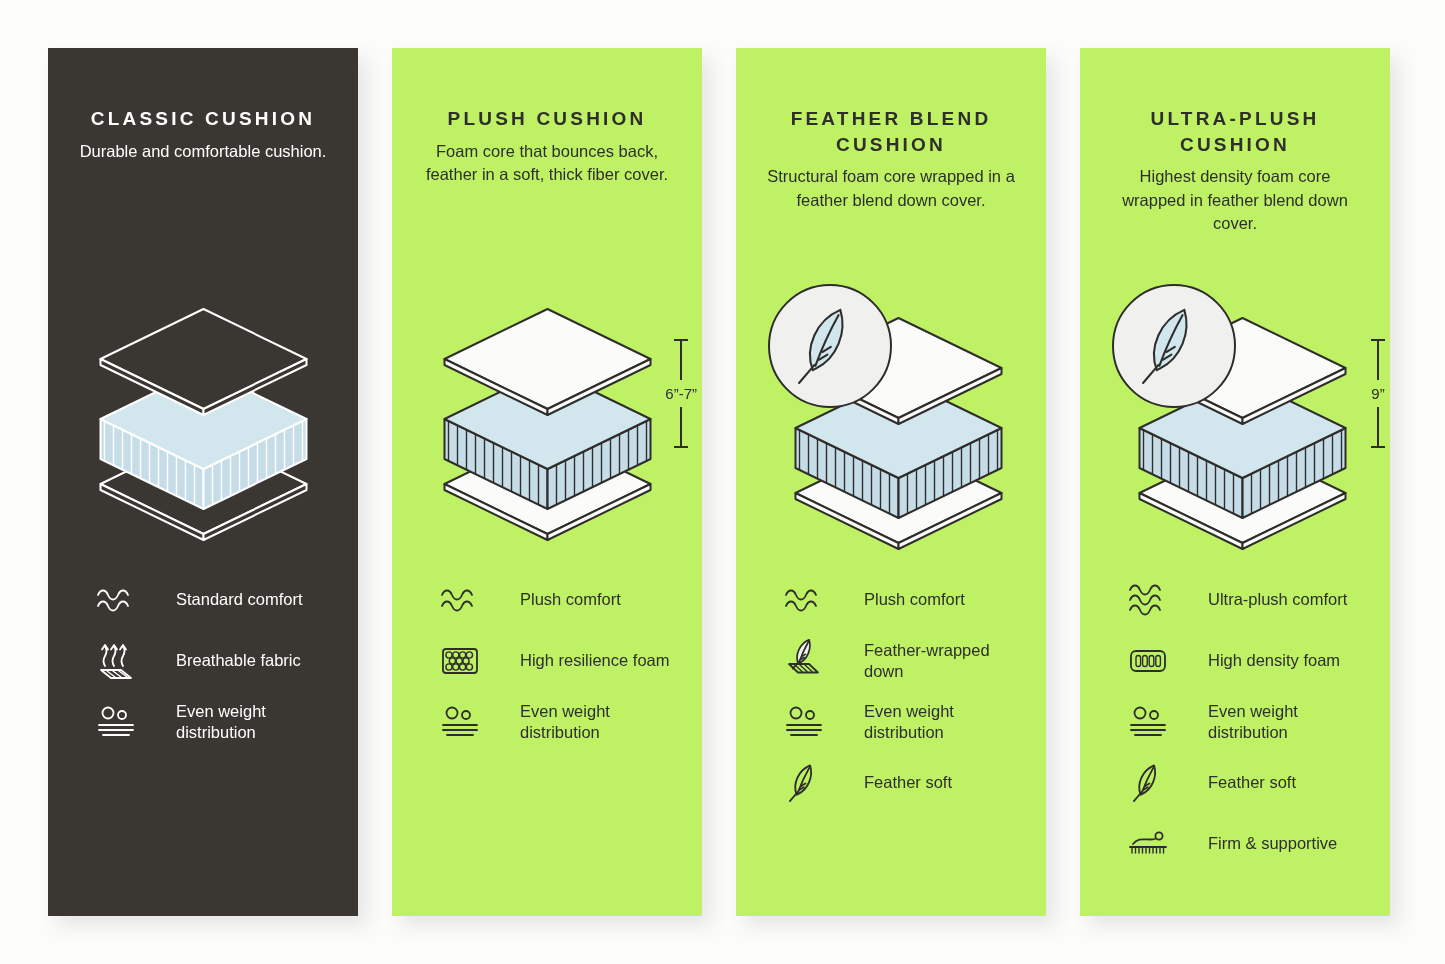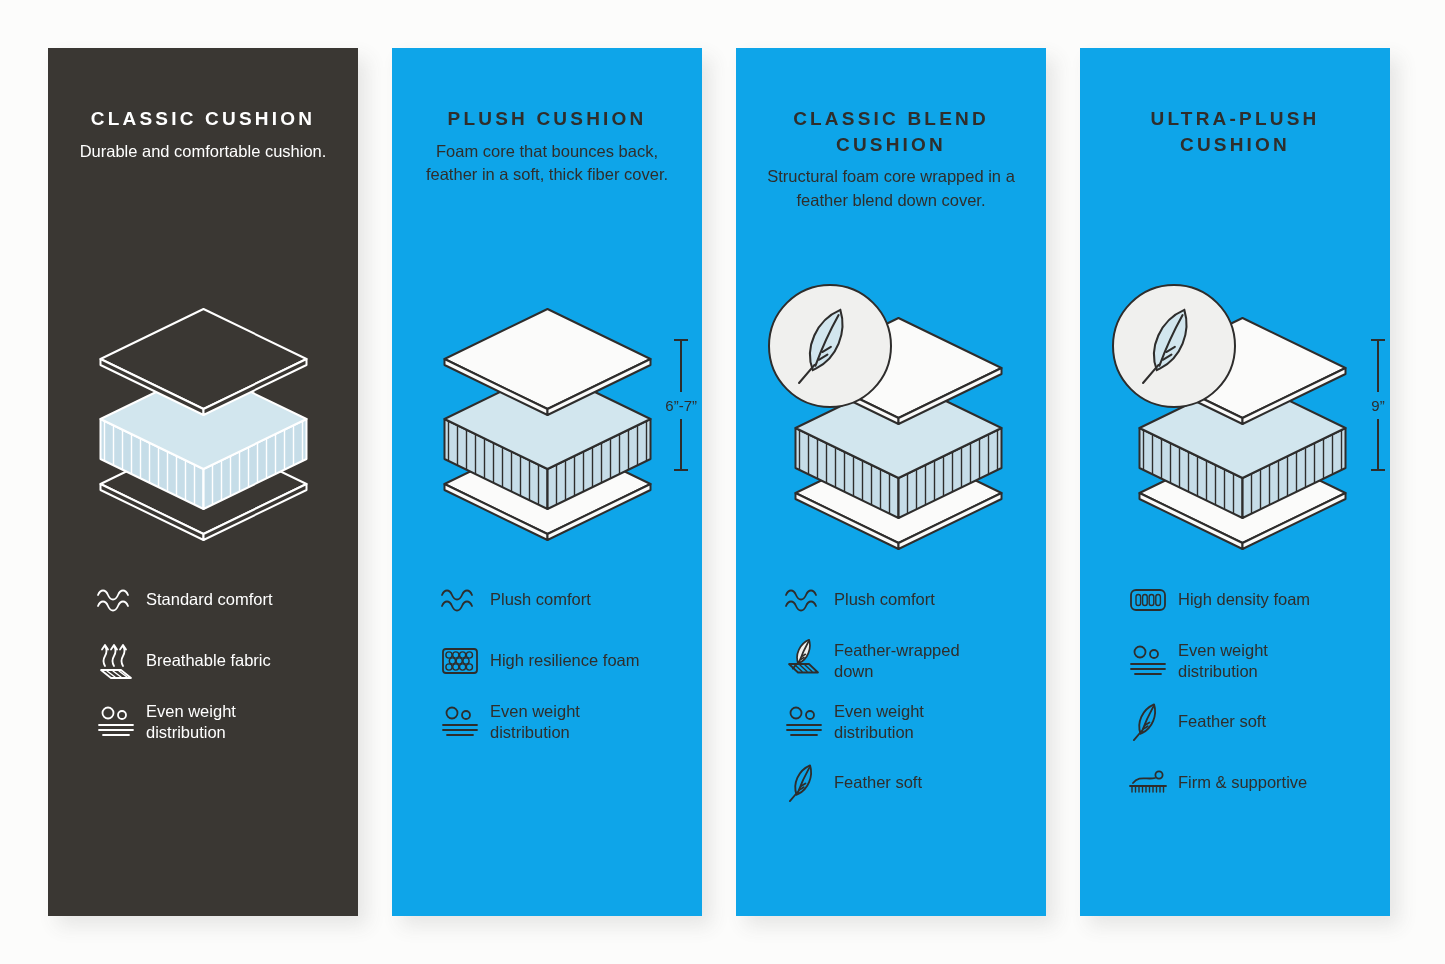--- a/index.html
+++ b/index.html
@@ -16,21 +16,21 @@
     padding:48px 55px 48px 48px;
     display:flex;gap:34px;
   }
   .panel{
     flex:1;
     box-sizing:border-box;
     display:flex;flex-direction:column;
     box-shadow:9px 10px 18px rgba(70,70,70,.12);
   }
   .panel--light{
-    background:#0ea5e9;
+    background:#bef264;
     --ln:#2e2d2c; --slab:#fbfbfa; --bg:#f0f0ee;
     --blue-top:#d2e6ee; --blue-side:#c6dde8;
   }
   .panel--dark{
     background:#3a3733;
     color:#ffffff;
     --ln:#ffffff; --slab:#3a3733; --bg:#3a3733;
     --blue-top:#d2e6ee; --blue-side:#c6dde8;
   }
   .panel-header{
@@ -55,31 +55,31 @@
   }
   .cushion-plain{margin-top:14px;}
   
   .face{fill:var(--slab);stroke:var(--ln);stroke-width:2;stroke-linejoin:round;}
   .blue-face{fill:var(--blue-top);stroke:var(--ln);stroke-width:2;stroke-linejoin:round;}
   .fill-blue-side{fill:var(--blue-side);}
   .outline{fill:none;stroke:var(--ln);stroke-width:2;stroke-linejoin:round;}
   .badge-circle{fill:var(--bg);stroke:var(--ln);stroke-width:2;}
   
   .measure{
-    position:absolute;right:5px;top:66px;height:132px;
+    position:absolute;right:5px;top:66px;height:109px;
     display:flex;flex-direction:column;align-items:center;
     color:var(--ln);
   }
   .measure .cap{width:14px;height:2px;background:currentColor;flex:none;}
   .measure .seg{width:1.6px;flex:1;background:currentColor;}
   .measure .mlabel{font-size:15px;padding:5px 0;white-space:nowrap;}
   
   .features{padding:14px 14px 0 46px;}
   .feature{
-    display:flex;align-items:center;gap:8px;
+    display:flex;align-items:center;gap:38px;
     min-height:46px;margin-bottom:15px;
   }
   .ficon{
     width:44px;height:44px;flex:none;
     display:flex;align-items:center;justify-content:center;
     color:var(--ln);
   }
   .ficon svg{
     width:44px;height:44px;
     fill:none;stroke:currentColor;stroke-width:1.8;
@@ -247,21 +247,21 @@
               <path d="M5,25 H39 M5,30 H39 M9,35 H35"></path>
             </svg>
         </span>
         <span class="flabel">Even weight distribution</span>
       </div>
     </div>
   </section>
 
   <section class="panel panel--light">
     <div class="panel-header">
-      <h2 class="panel-title">CLASSIC BLEND CUSHION</h2>
+      <h2 class="panel-title">FEATHER BLEND CUSHION</h2>
       <p class="panel-desc">Structural foam core wrapped in a feather blend down cover.</p>
     </div>
     <div class="illu">
       <svg viewBox="-25 -35 260 280" width="260" height="280">
         <g>
           <polygon class="face" points="112.5,130 215.5,180 112.5,230 9.5,180"></polygon>
           <polygon class="face" points="9.5,180 9.5,186 112.5,236 112.5,230"></polygon>
           <polygon class="face" points="112.5,230 112.5,236 215.5,186 215.5,180"></polygon>
         </g>
         <g>
@@ -321,20 +321,21 @@
             </svg>
         </span>
         <span class="flabel">Feather soft</span>
       </div>
     </div>
   </section>
 
   <section class="panel panel--light">
     <div class="panel-header">
       <h2 class="panel-title">ULTRA-PLUSH CUSHION</h2>
+      <p class="panel-desc">Highest density foam core wrapped in feather blend down cover.</p>
     </div>
     <div class="illu">
       <svg viewBox="-25 -35 260 280" width="260" height="280">
         <g>
           <polygon class="face" points="112.5,130 215.5,180 112.5,230 9.5,180"></polygon>
           <polygon class="face" points="9.5,180 9.5,186 112.5,236 112.5,230"></polygon>
           <polygon class="face" points="112.5,230 112.5,236 215.5,186 215.5,180"></polygon>
         </g>
         <g>
           <polygon class="fill-blue-side" points="9.5,115 9.5,155 112.5,205 112.5,165"></polygon>
@@ -360,20 +361,30 @@
         <span class="seg"></span>
         <span class="mlabel">9”</span>
         <span class="seg"></span>
         <span class="cap"></span>
       </div>
     </div>
     <div class="features">
       <div class="feature">
         <span class="ficon">
           <svg viewBox="0 0 44 44">
+            <path d="M4,12 c2.5,-6 7.5,-6 10,0 c2.5,6 7.5,6 10,0 c2.5,-6 7.5,-6 10,0"></path>
+            <path d="M4,22 c2.5,-6 7.5,-6 10,0 c2.5,6 7.5,6 10,0 c2.5,-6 7.5,-6 10,0"></path>
+            <path d="M4,32 c2.5,-6 7.5,-6 10,0 c2.5,6 7.5,6 10,0 c2.5,-6 7.5,-6 10,0"></path>
+          </svg>
+        </span>
+        <span class="flabel">Ultra-plush comfort</span>
+      </div>
+      <div class="feature">
+        <span class="ficon">
+          <svg viewBox="0 0 44 44">
             <rect x="5" y="12" width="34" height="20" rx="5"></rect>
             <g class="thin">
               <rect x="10" y="16.5" width="4.6" height="11" rx="2.3"></rect>
               <rect x="16.6" y="16.5" width="4.6" height="11" rx="2.3"></rect>
               <rect x="23.2" y="16.5" width="4.6" height="11" rx="2.3"></rect>
               <rect x="29.8" y="16.5" width="4.6" height="11" rx="2.3"></rect>
             </g>
           </svg>
         </span>
         <span class="flabel">High density foam</span>

